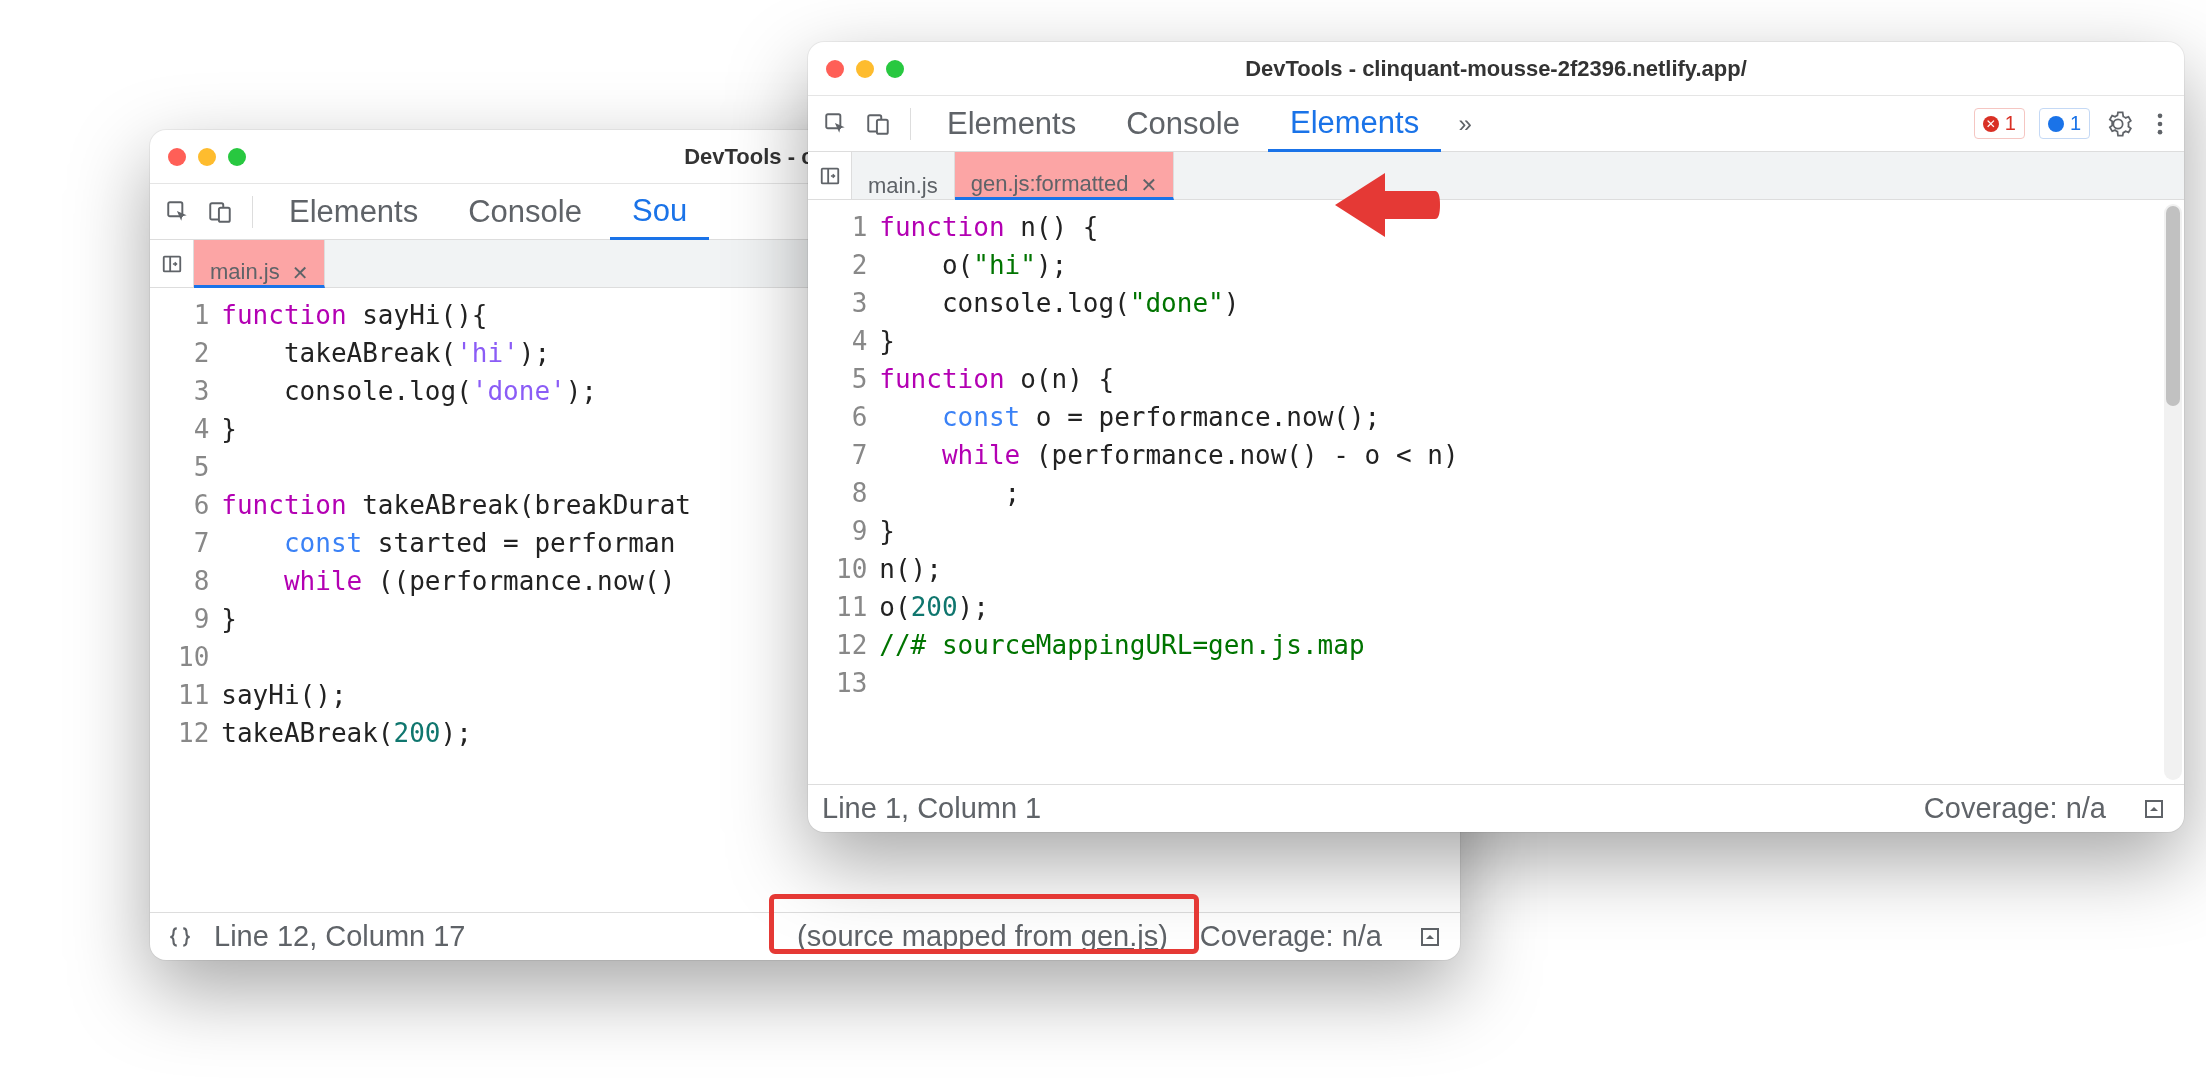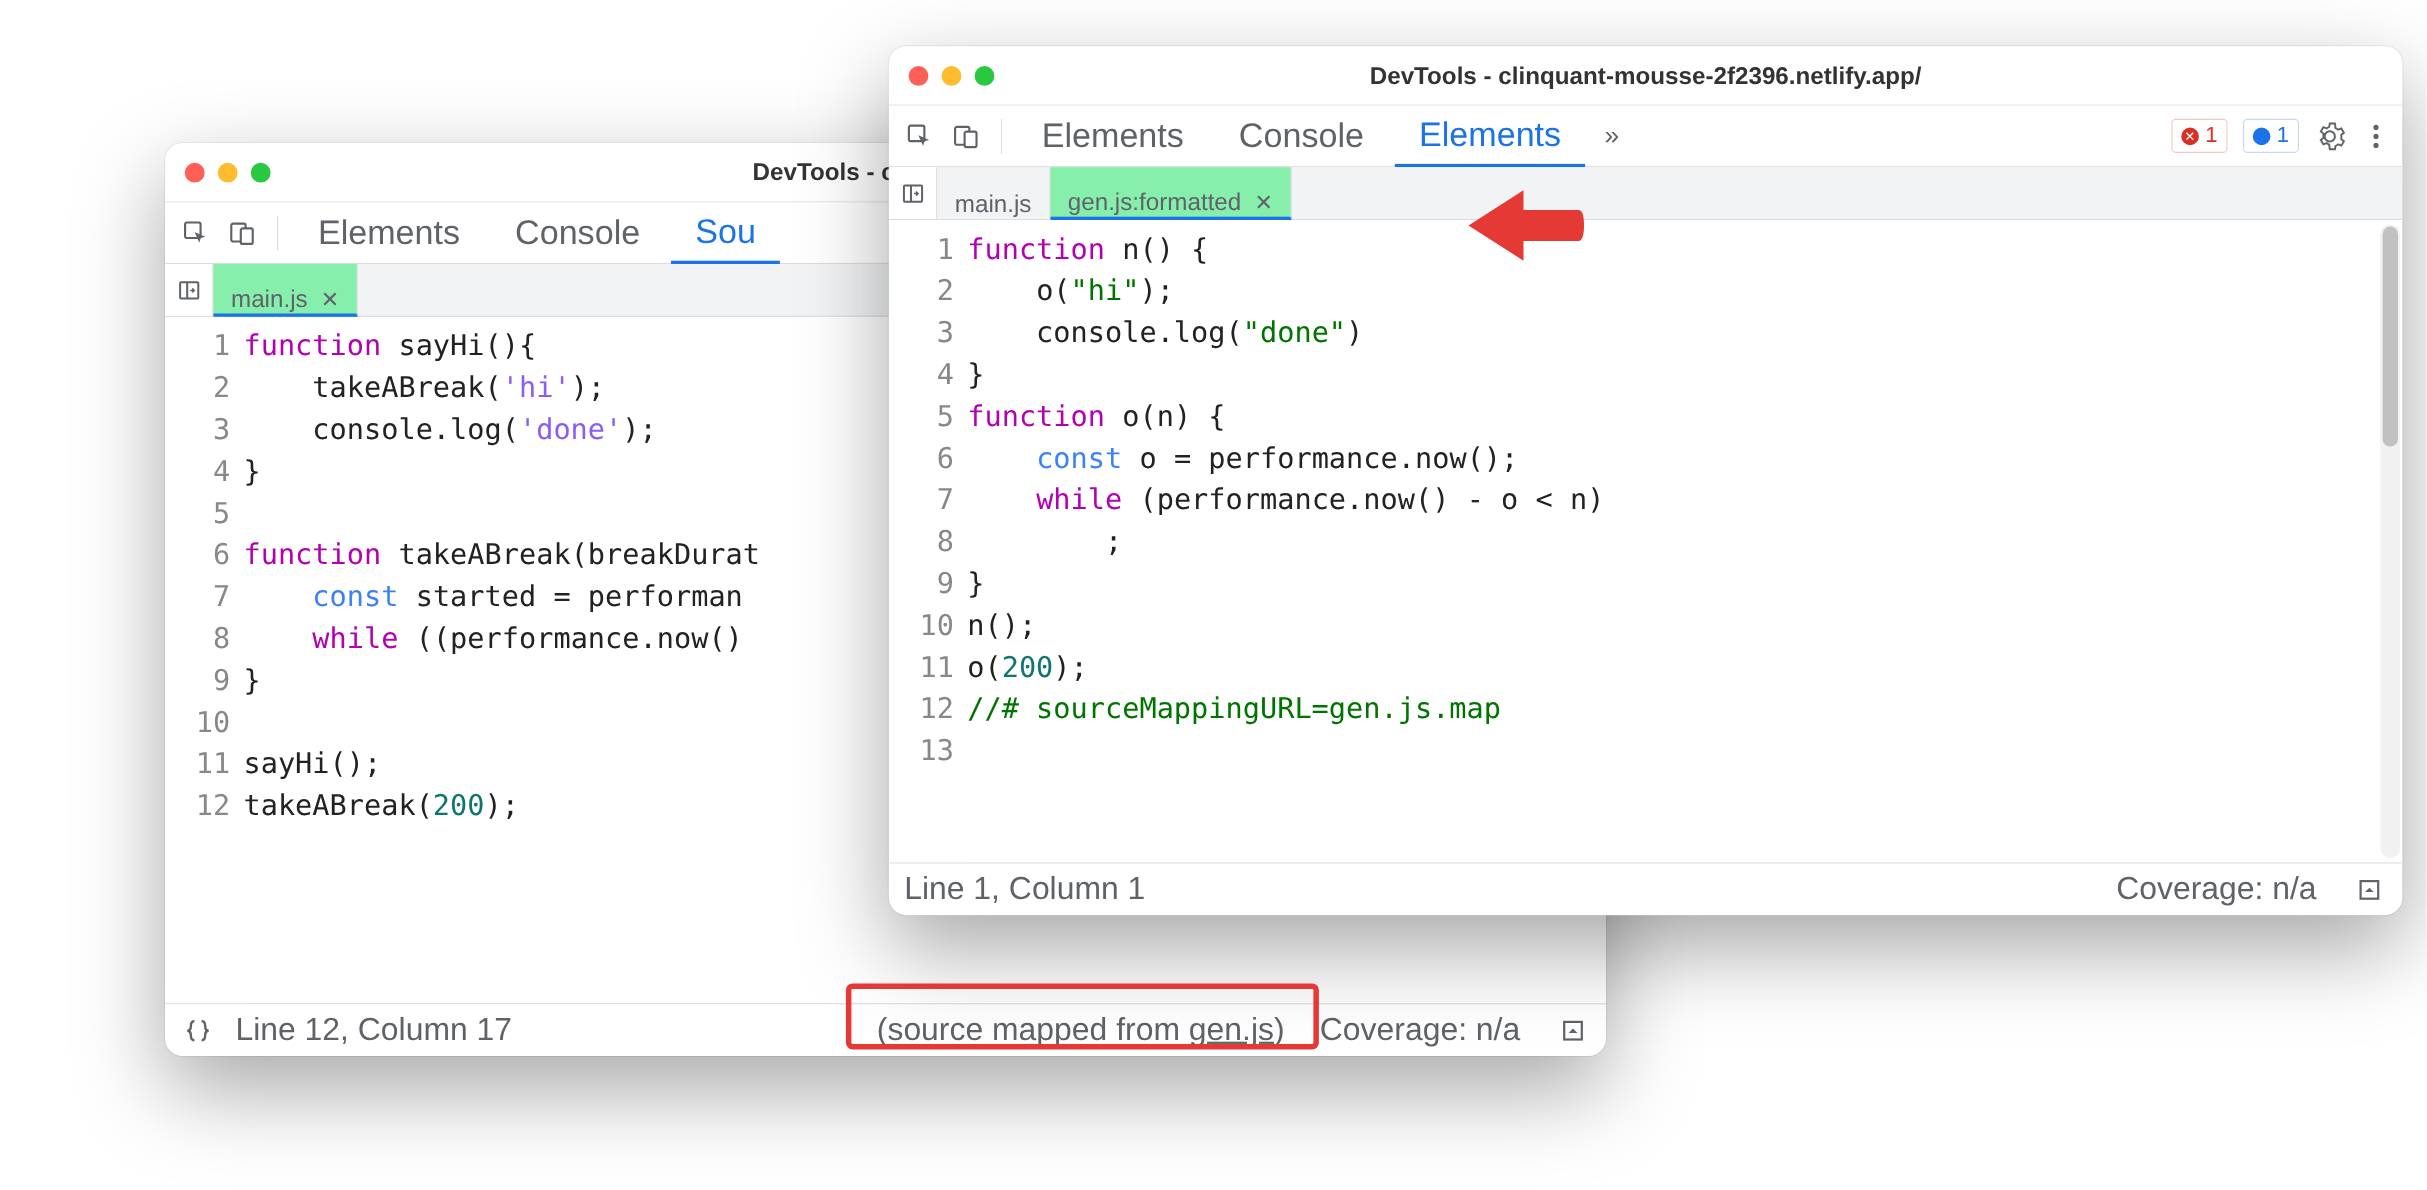--- a/index.html
+++ b/index.html
@@ -108,21 +108,21 @@
   align-items: flex-end;
   padding: 0 16px;
   font-size: 22px;
   color: #5f6368;
   background: #f1f3f4;
   border-right: 1px solid #ddd;
   gap: 12px;
   cursor: pointer;
 }
 .file-tab.active {
-  background: #86efac;
+  background: #fca5a5;
   border-bottom: 3px solid #1a73e8;
   margin-bottom: -1px;
 }
 .file-close { font-size: 20px; color: #5f6368; cursor: pointer; }
 
 .editor {
   flex: 1;
   display: flex;
   font-family: "SF Mono", Menlo, Consolas, monospace;
   font-size: 26px;

